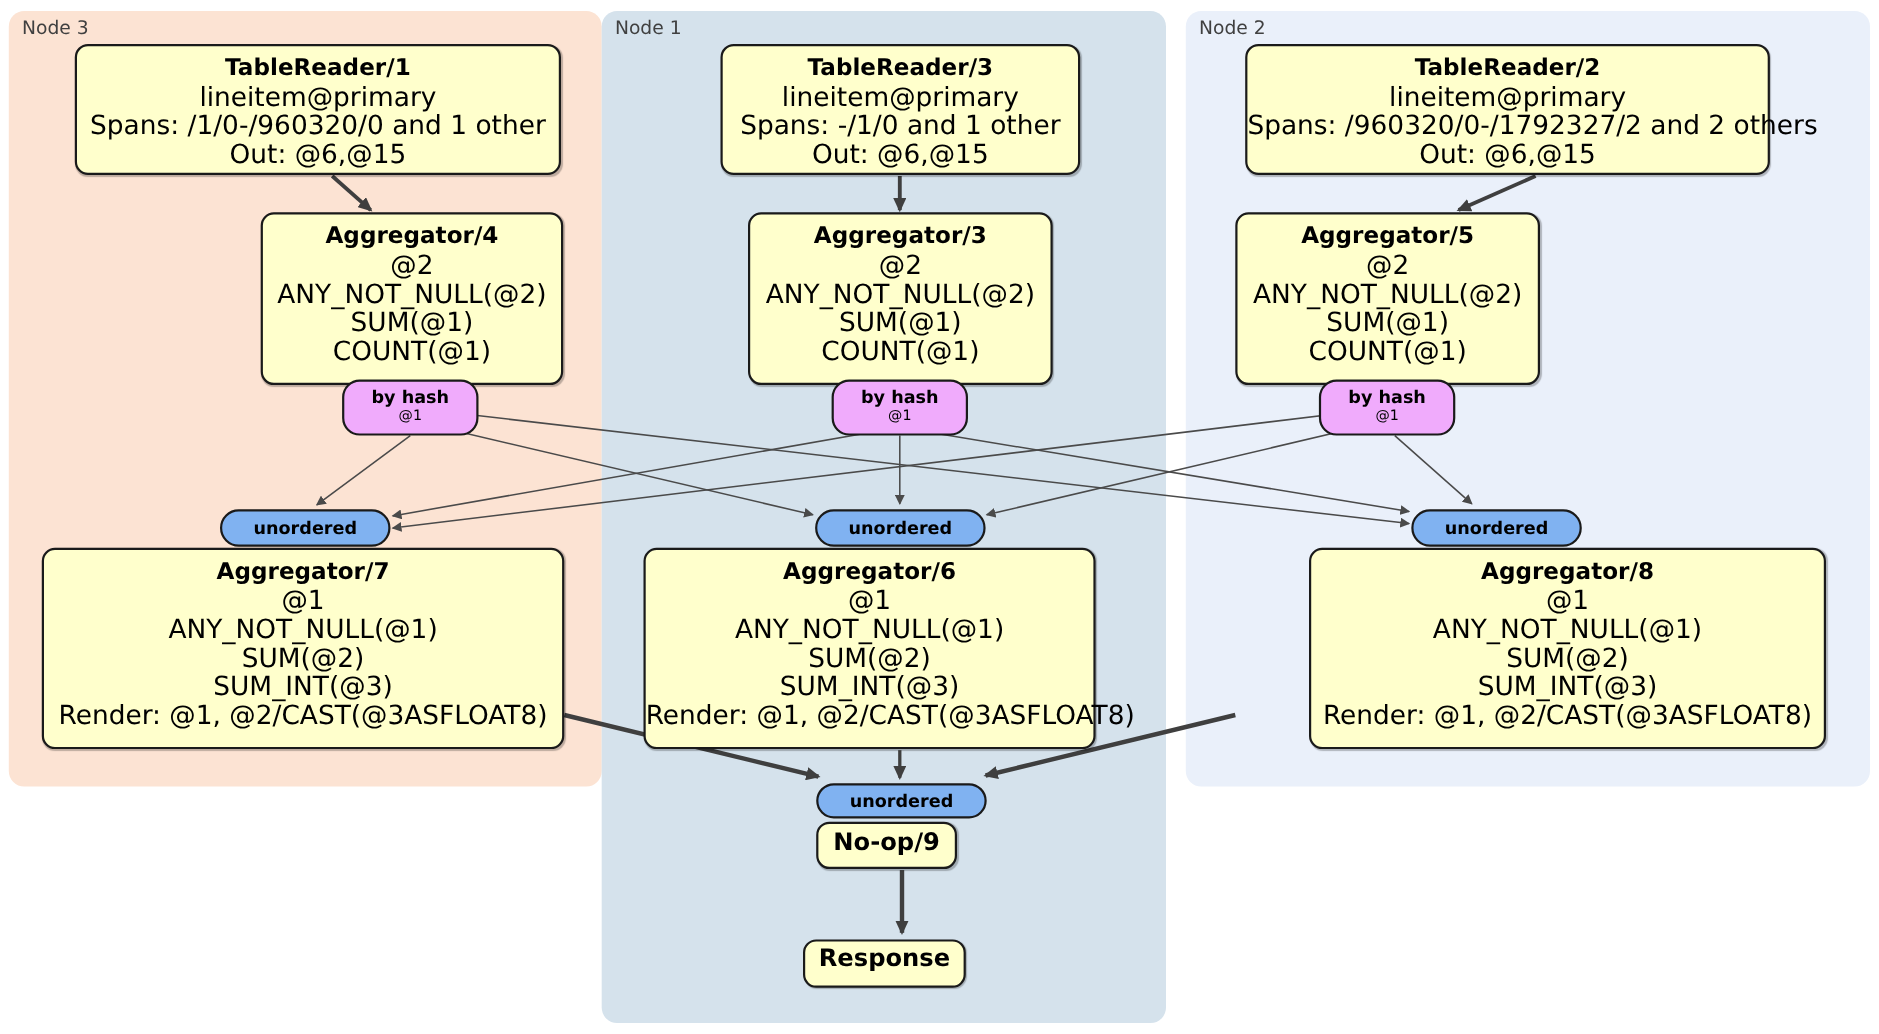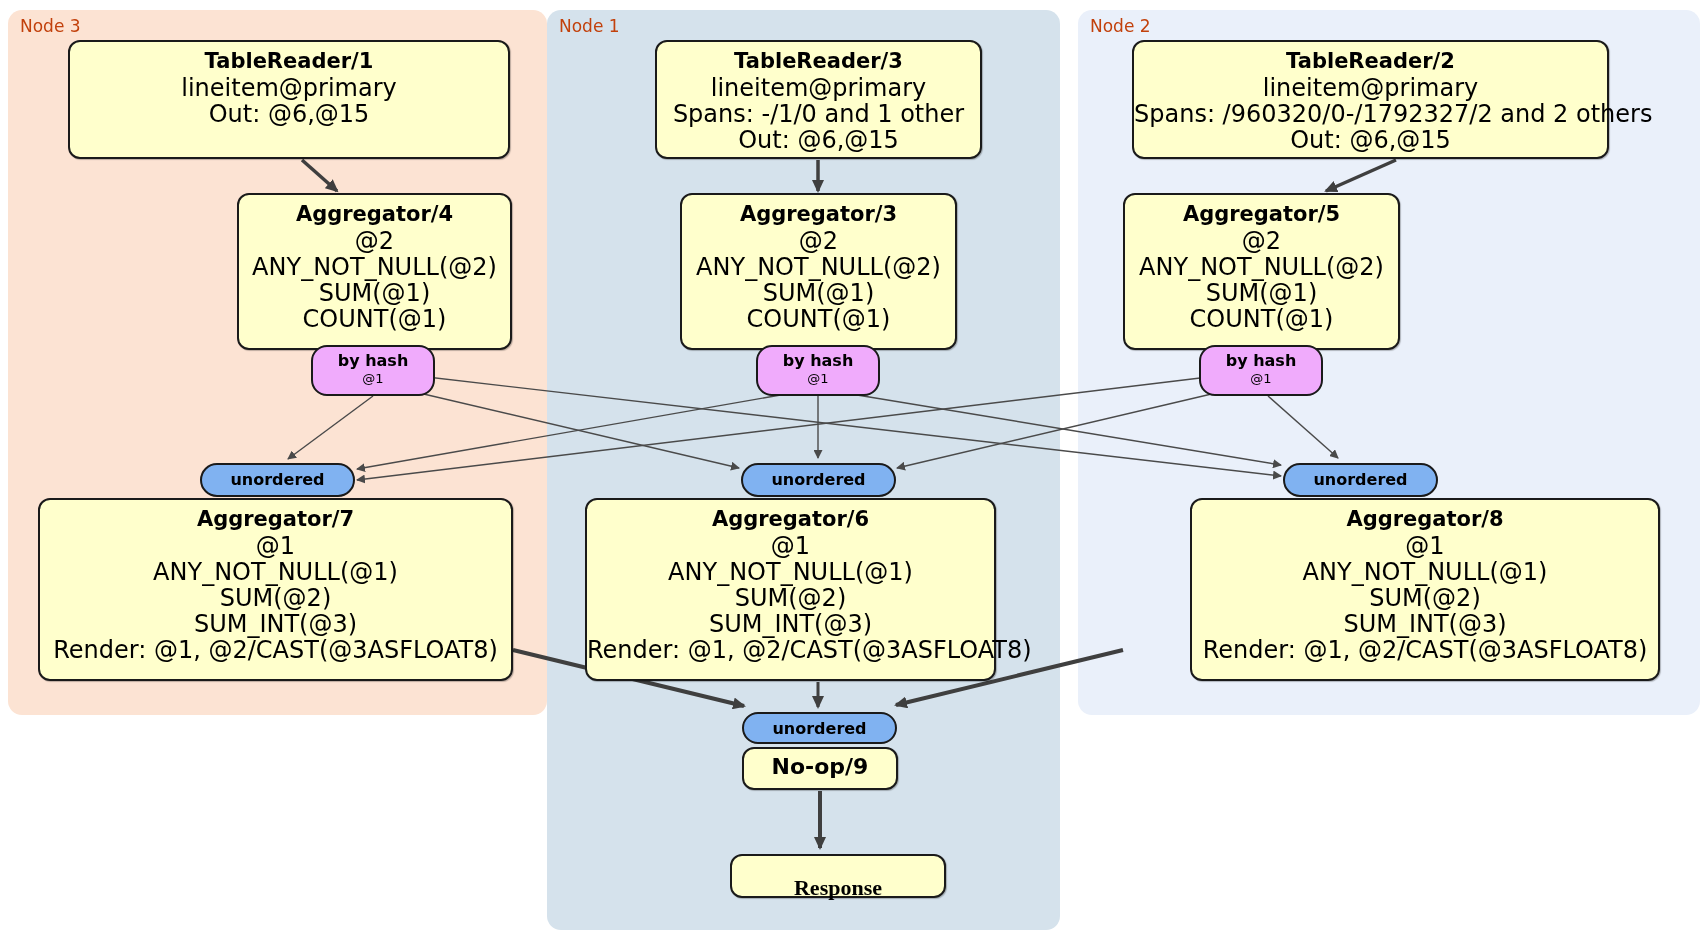--- a/index.html
+++ b/index.html
@@ -5,21 +5,21 @@
   html,body{margin:0;padding:0;background:#ffffff;}
   #canvas{
     position:relative;
     width:1708px;height:940px;
     font-family:"DejaVu Sans","Liberation Sans",sans-serif;
     color:#000;
     overflow:hidden;
     background:#ffffff;
   }
   .region{position:absolute;border-radius:14px;z-index:0;}
-  .region-label{position:absolute;top:6px;left:12px;font-size:17px;color:#c2410c;}
+  .region-label{position:absolute;top:6px;left:12px;font-size:17px;color:#404040;}
   #edges{position:absolute;left:0;top:0;z-index:1;pointer-events:none;}
   .gnode{
     position:absolute;z-index:2;
     background:#ffffcc;border:2px solid #1a1a1a;border-radius:12px;
     text-align:center;box-sizing:border-box;padding-top:5px;
     box-shadow:1px 1px 1px rgba(0,0,0,0.25);
   }
   .gnode .title{font-weight:bold;font-size:21px;line-height:28px;}
   .gnode .line{font-size:24px;line-height:26px;white-space:nowrap;}
   .pill{
@@ -78,20 +78,21 @@
     <line x1="513" y1="650" x2="744" y2="706" stroke="#3f3f3f" stroke-width="4" marker-end="url(#mthick)"></line>
     <line x1="818" y1="682" x2="818" y2="707" stroke="#3f3f3f" stroke-width="3" marker-end="url(#mthick)"></line>
     <line x1="1123" y1="650" x2="896" y2="705" stroke="#3f3f3f" stroke-width="4" marker-end="url(#mthick)"></line>
 
     <line x1="820" y1="791" x2="820" y2="848" stroke="#3f3f3f" stroke-width="4" marker-end="url(#mthick)"></line>
   </svg>
 
   <div class="gnode" style="left:68px;top:40px;width:442px;height:119px;">
     <div class="title">TableReader/1</div>
     <div class="line">lineitem@primary</div>
+    <div class="line">Spans: /1/0-/960320/0 and 1 other</div>
     <div class="line">Out: @6,@15</div>
   </div>
   <div class="gnode" style="left:655px;top:40px;width:327px;height:119px;">
     <div class="title">TableReader/3</div>
     <div class="line">lineitem@primary</div>
     <div class="line">Spans: -/1/0 and 1 other</div>
     <div class="line">Out: @6,@15</div>
   </div>
   <div class="gnode" style="left:1132px;top:40px;width:477px;height:119px;">
     <div class="title">TableReader/2</div>
@@ -166,20 +167,20 @@
     <div class="line">@1</div>
     <div class="line">ANY_NOT_NULL(@1)</div>
     <div class="line">SUM(@2)</div>
     <div class="line">SUM_INT(@3)</div>
     <div class="line">Render: @1, @2/CAST(@3ASFLOAT8)</div>
   </div>
 
   <div class="pill uno" style="left:742px;top:712px;width:155px;height:32px;">
     <span>unordered</span>
   </div>
-  <div class="gnode bigtitle" style="left:742px;top:747px;width:156px;height:43px;padding-top:2px;">
+  <div class="gnode bigtitle" style="left:742px;top:747px;width:128px;height:43px;padding-top:2px;">
     <div class="title">No-op/9</div>
   </div>
-  <div class="gnode bigtitle" style="left:730px;top:854px;width:216px;height:44px;padding-top:16px;font-family:Liberation Serif, serif;">
+  <div class="gnode bigtitle" style="left:730px;top:854px;width:148px;height:44px;padding-top:0;">
     <div class="title">Response</div>
   </div>
 
 </div>
 
 </body></html>

